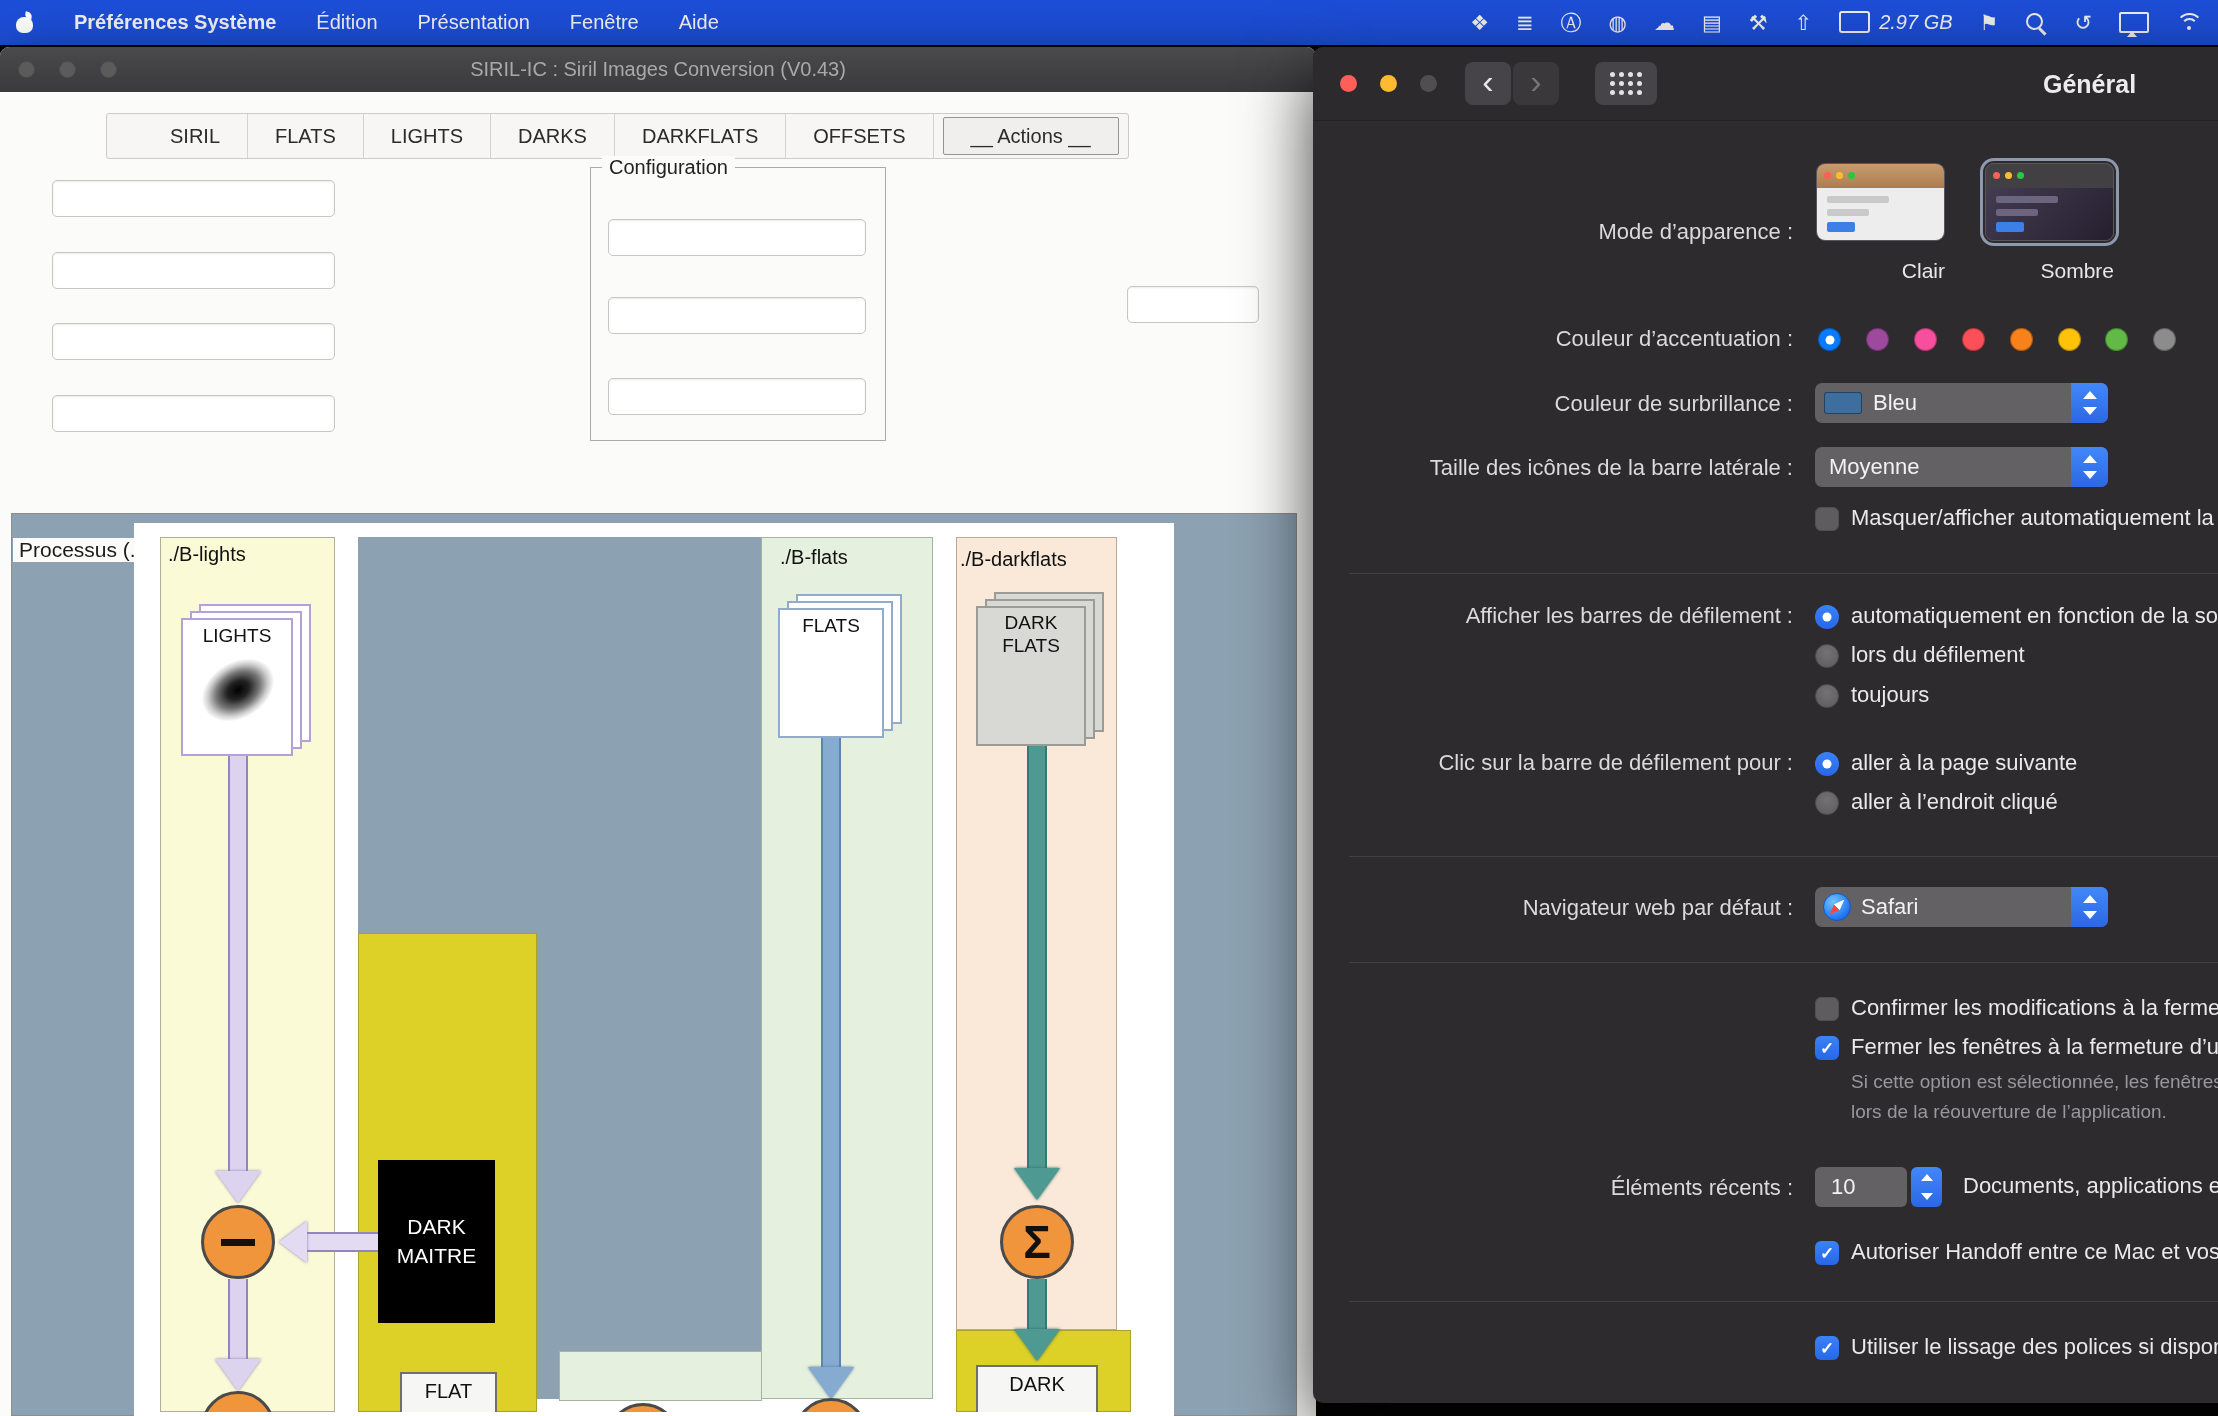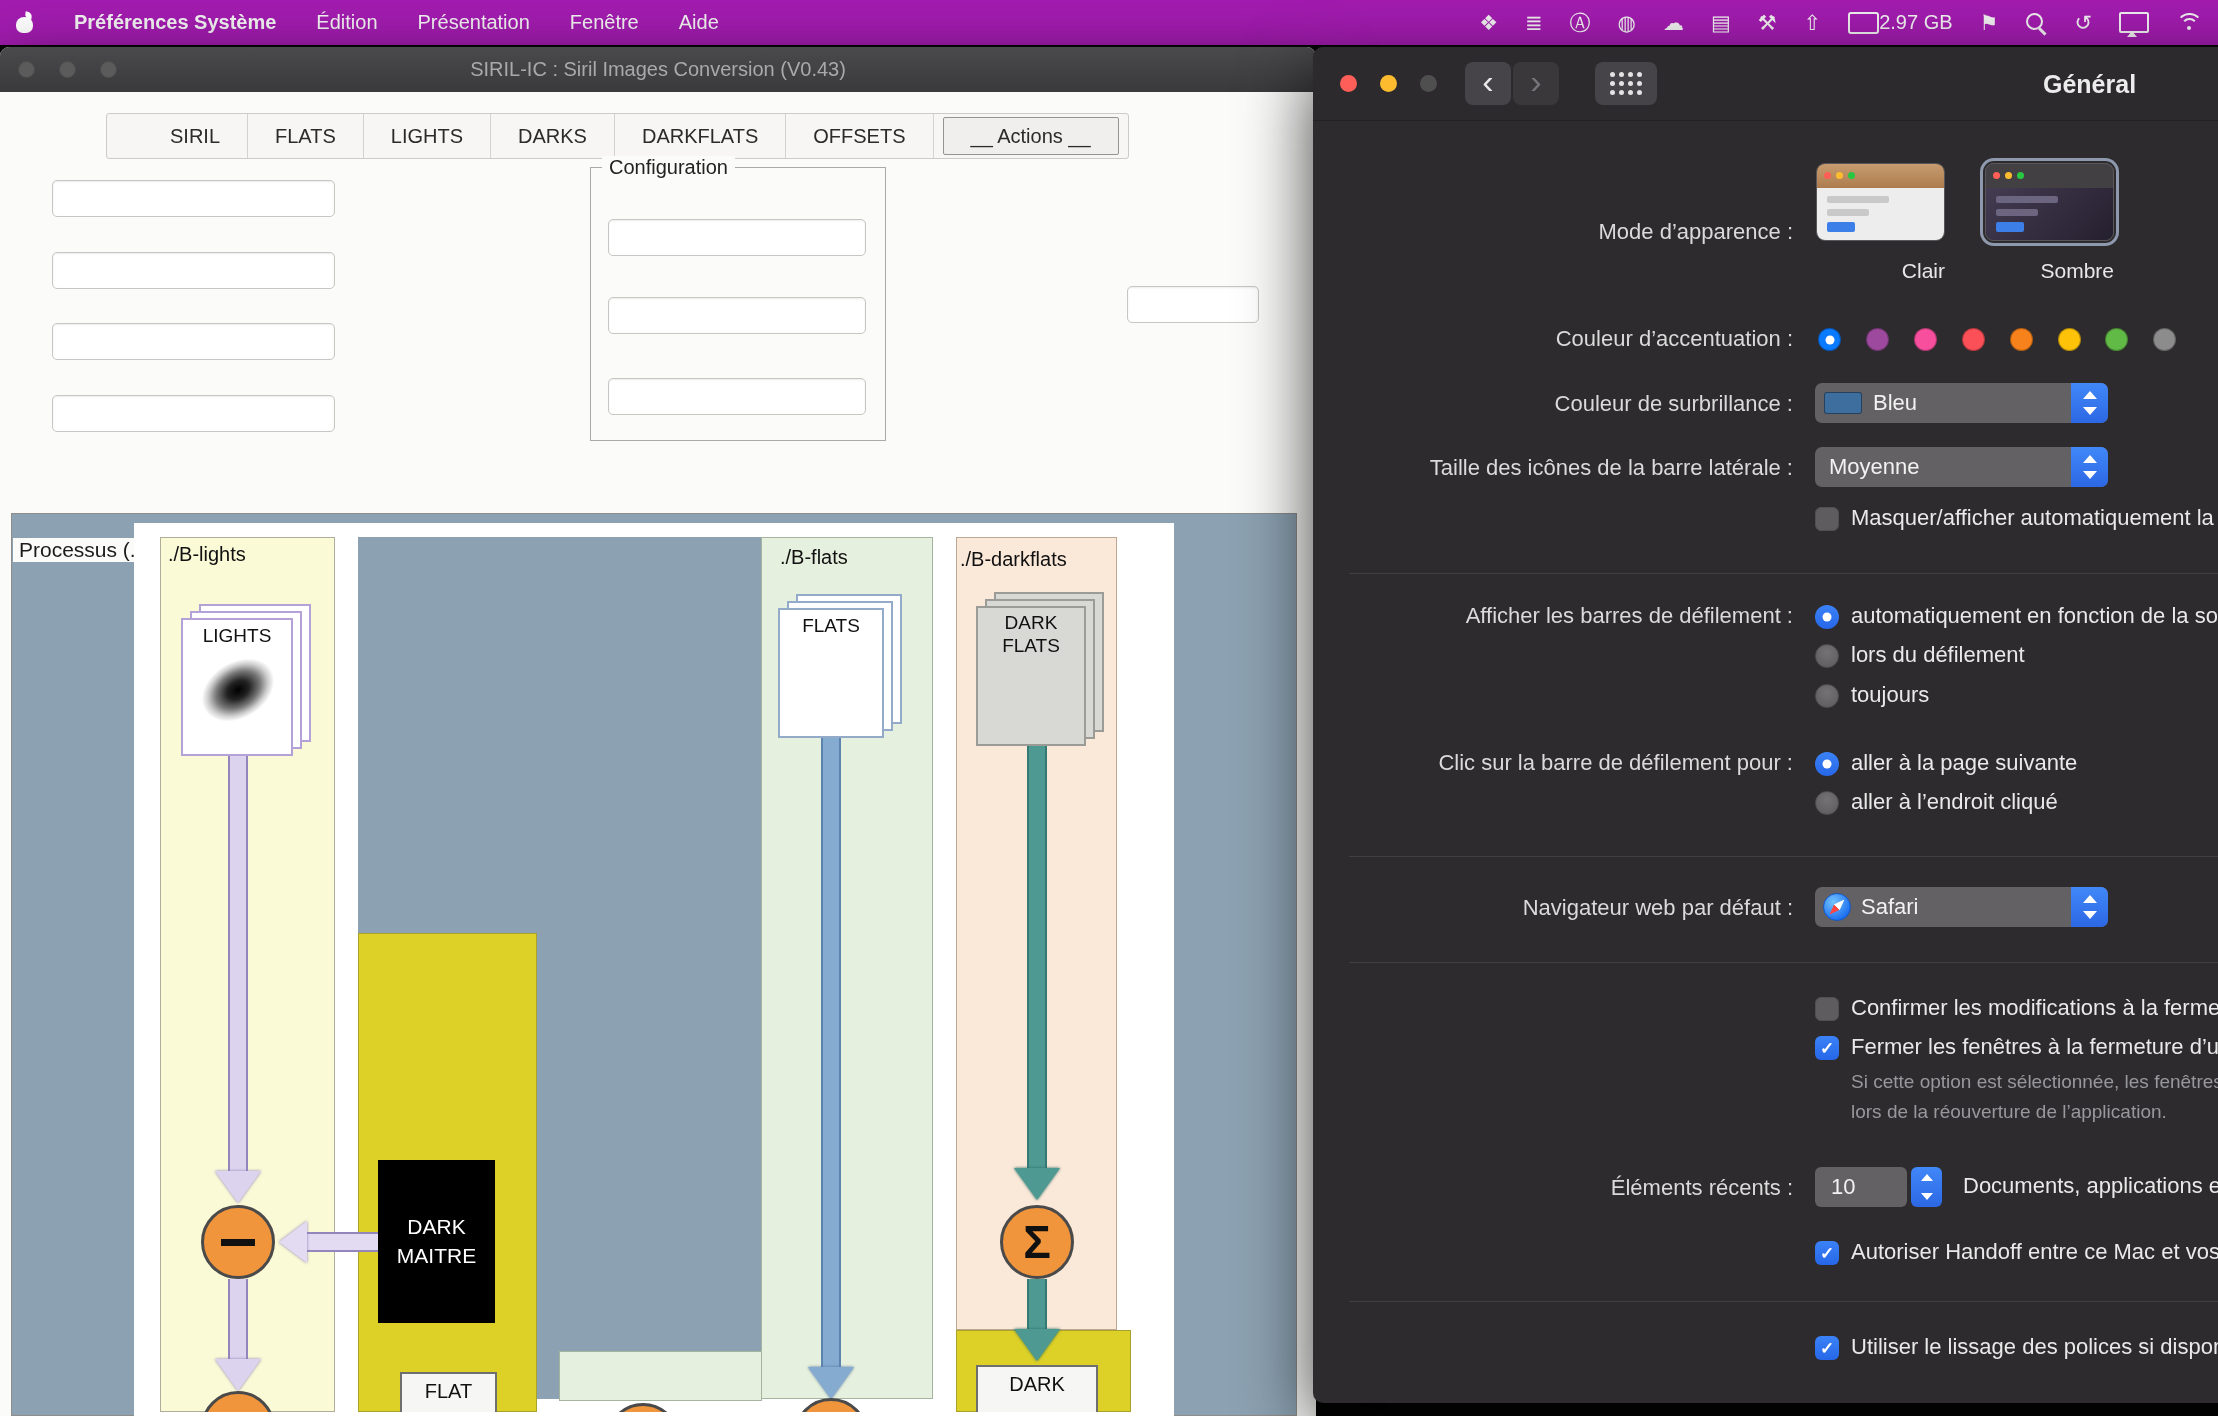--- a/index.html
+++ b/index.html
@@ -1,30 +1,30 @@
 <!DOCTYPE html>
 <html><head>
 <meta charset="utf-8">
 <style>
   html,body{margin:0;padding:0;background:#000;}
   .page{position:relative;width:2218px;height:1416px;overflow:hidden;background:#050505;
         font-family:"Liberation Sans",sans-serif;}
 
   
-  .menubar{position:absolute;left:0;top:0;width:2218px;height:45px;background:#a21caf;
+  .menubar{position:absolute;left:0;top:0;width:2218px;height:45px;background:#1d4ed8;
            display:flex;align-items:center;color:#f2f2f2;font-size:20px;padding:0 16px;box-sizing:border-box;}
   .mleft{display:flex;align-items:center;gap:40px;}
   .appname{font-weight:bold;}
   .menu-item{cursor:default;}
   .mright{margin-left:auto;display:flex;align-items:center;gap:27px;font-size:21px;}
   .micon{color:#f0f0f0;}
   .apple{position:relative;width:18px;height:21px;display:inline-block;}
   .apple::before{content:"";position:absolute;left:0;bottom:0;width:17px;height:16px;background:#fff;border-radius:8px 8px 7px 7px;}
   .apple::after{content:"";position:absolute;right:2px;top:0;width:7px;height:7px;background:#fff;border-radius:0 70% 0 70%;transform:rotate(12deg);}
-  .memcluster{display:flex;align-items:flex-end;font-size:20px;}
+  .memcluster{display:flex;align-items:flex-start;gap:9px;font-size:20px;font-style:italic;}
   .mini-display{width:27px;height:18px;border:2px solid #f0f0f0;border-radius:3px;}
   .mag{position:relative;width:22px;height:22px;}
   .mag::before{content:"";position:absolute;left:1px;top:1px;width:13px;height:13px;border:2.5px solid #f0f0f0;border-radius:50%;}
   .mag::after{content:"";position:absolute;right:0px;bottom:1px;width:9px;height:2.5px;background:#f0f0f0;transform:rotate(45deg);}
   .airplay{width:26px;height:17px;border:2px solid #f0f0f0;border-radius:2px;position:relative;}
   .airplay::after{content:"";position:absolute;left:6px;bottom:-6px;border-left:5px solid transparent;border-right:5px solid transparent;border-bottom:6px solid #f0f0f0;}
   .wifi{position:relative;width:26px;height:20px;}
   .wifi i{position:absolute;border:2.5px solid transparent;border-top-color:#f0f0f0;border-radius:50%;}
   .wifi .w1{left:0;top:0;width:23px;height:23px;}
   .wifi .w2{left:5px;top:5px;width:13px;height:13px;}

